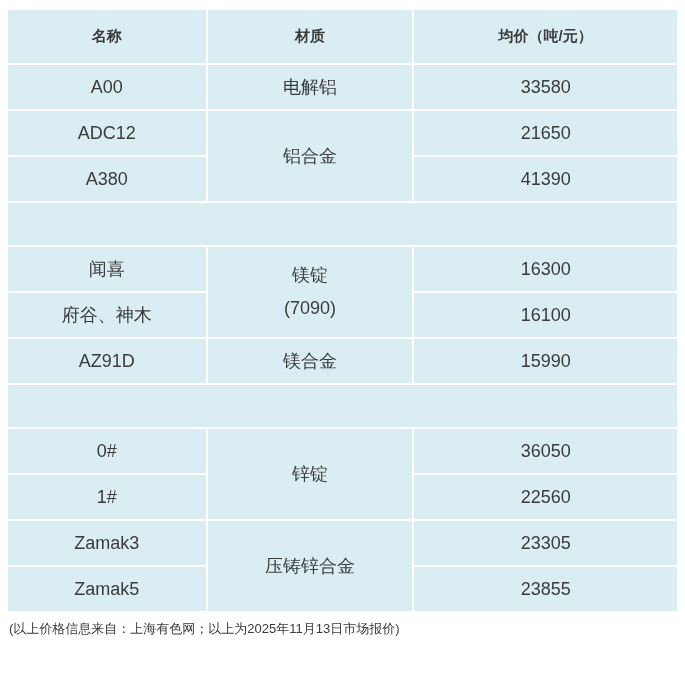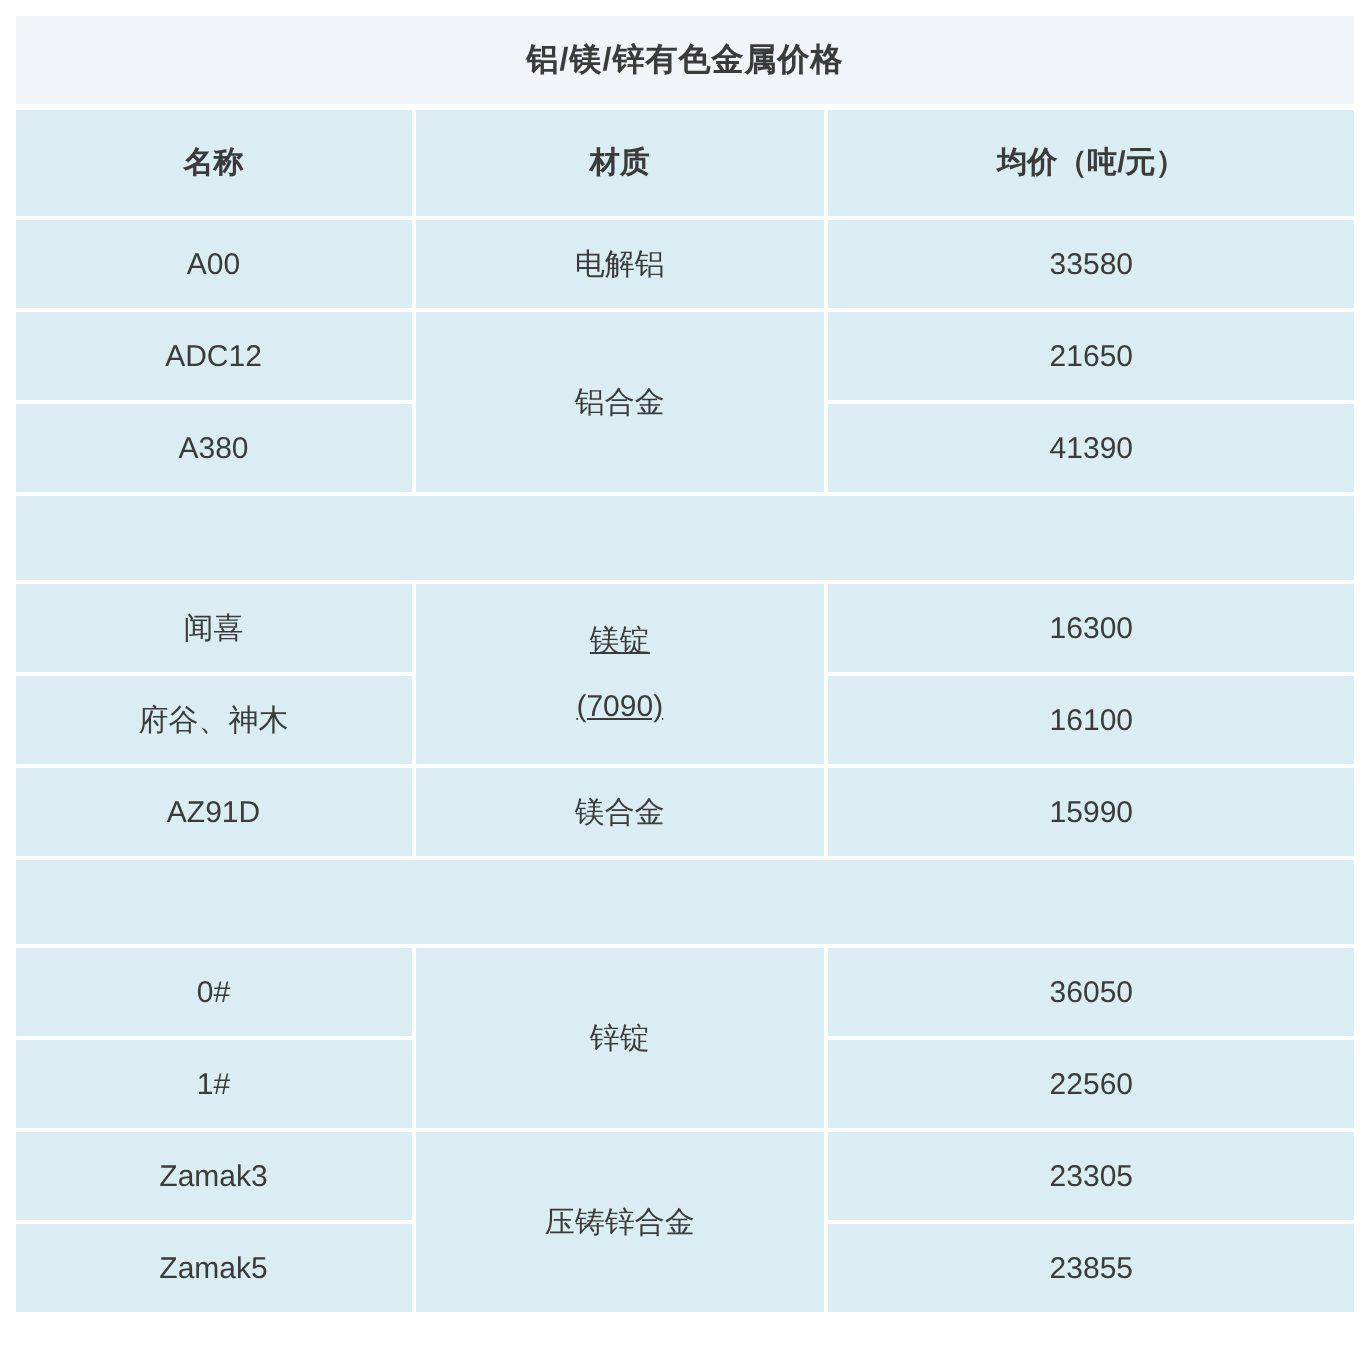--- a/index.html
+++ b/index.html
@@ -45,52 +45,48 @@
     padding: 0;
     overflow: hidden;
   }
   table.price-table th {
     height: 53px;
     font-size: 15px;
     font-weight: bold;
   }
   table.price-table td {
     height: 44px;
-    font-size: 15px;
+    font-size: 18px;
     font-weight: normal;
   }
   td.name-cell {
     font-weight: bold;
   }
   td.price-cell {
     color: #404040;
   }
   tr.gap-row td {
     height: 42px;
   }
   td.material-cell .line {
     display: block;
     line-height: 33px;
-    text-decoration: underline;
   }
   .footer-note {
     margin-top: 7px;
     font-size: 13px;
     color: #3b3b3b;
     padding-left: 1px;
   }
 </style>
 </head>
 <body>
 
 <div class="page">
 
-  <div class="title-bar">
-    <span>铝/镁/锌有色金属价格</span>
-  </div>
 
   <table class="price-table">
     <colgroup>
       <col style="width:29.7%">
       <col style="width:30.8%">
       <col style="width:39.5%">
     </colgroup>
     <thead>
       <tr>
         <th>名称</th>
@@ -155,14 +151,15 @@
         <td class="material-cell" rowspan="2">压铸锌合金</td>
         <td class="price-cell">23305</td>
       </tr>
       <tr>
         <td class="name-cell">Zamak5</td>
         <td class="price-cell">23855</td>
       </tr>
     </tbody>
   </table>
 
+  <div class="footer-note">(以上价格信息来自：上海有色网；以上为2025年11月13日市场报价)</div>
 
 </div>
 
 </body></html>

